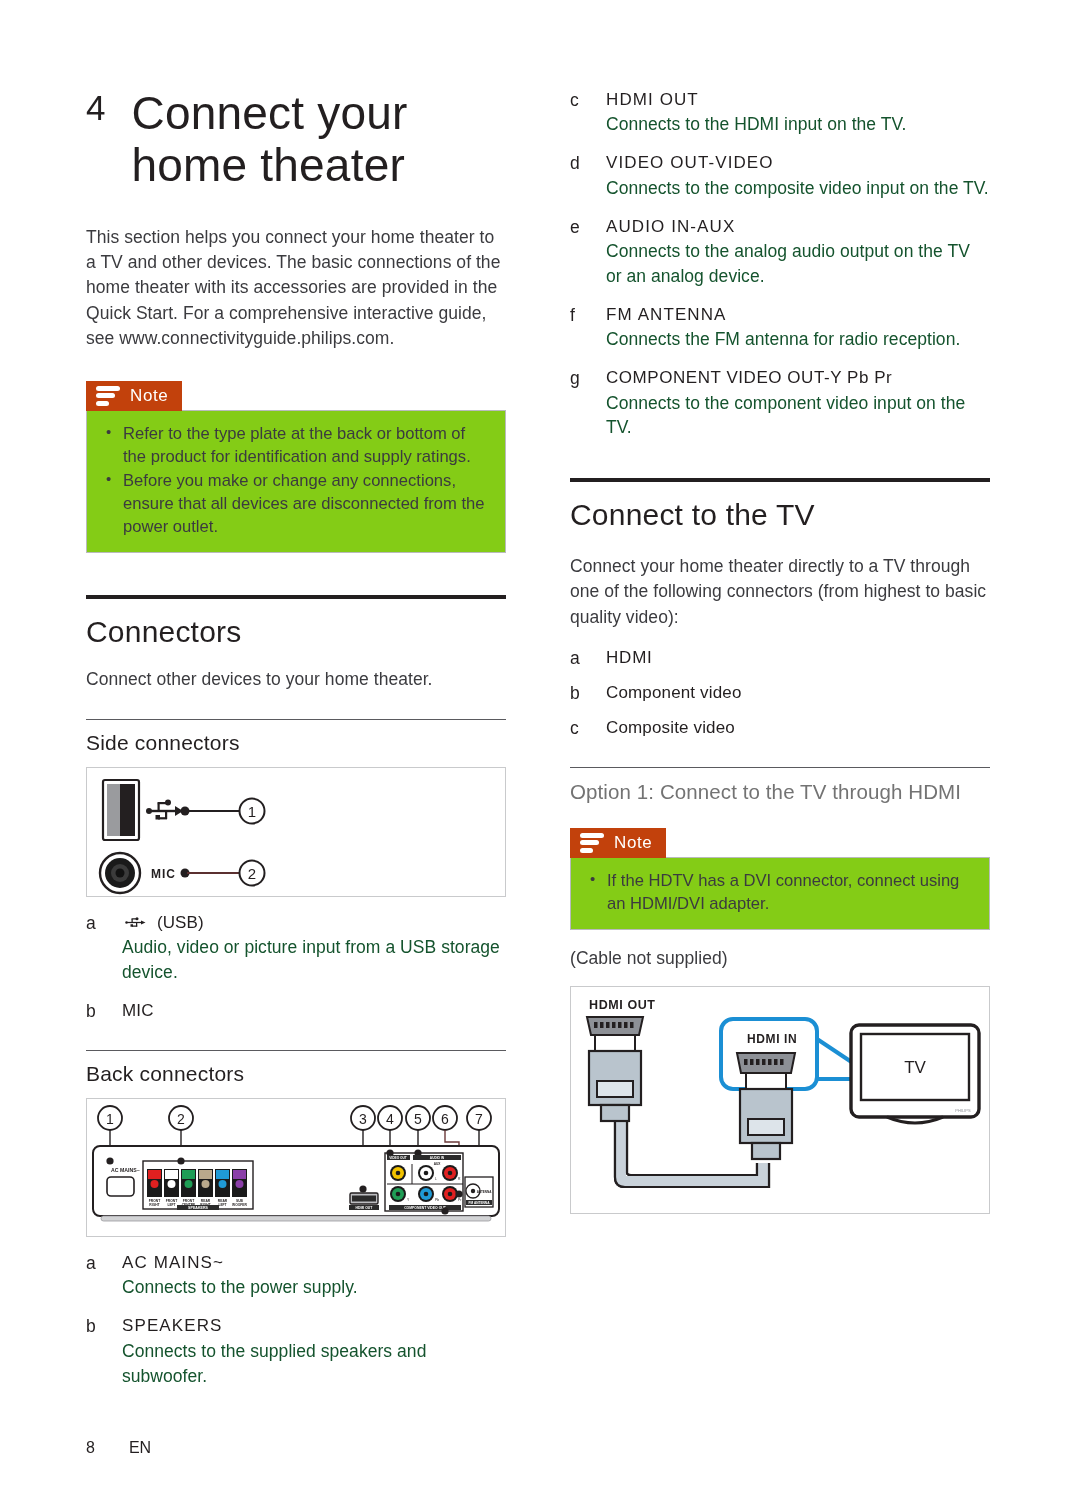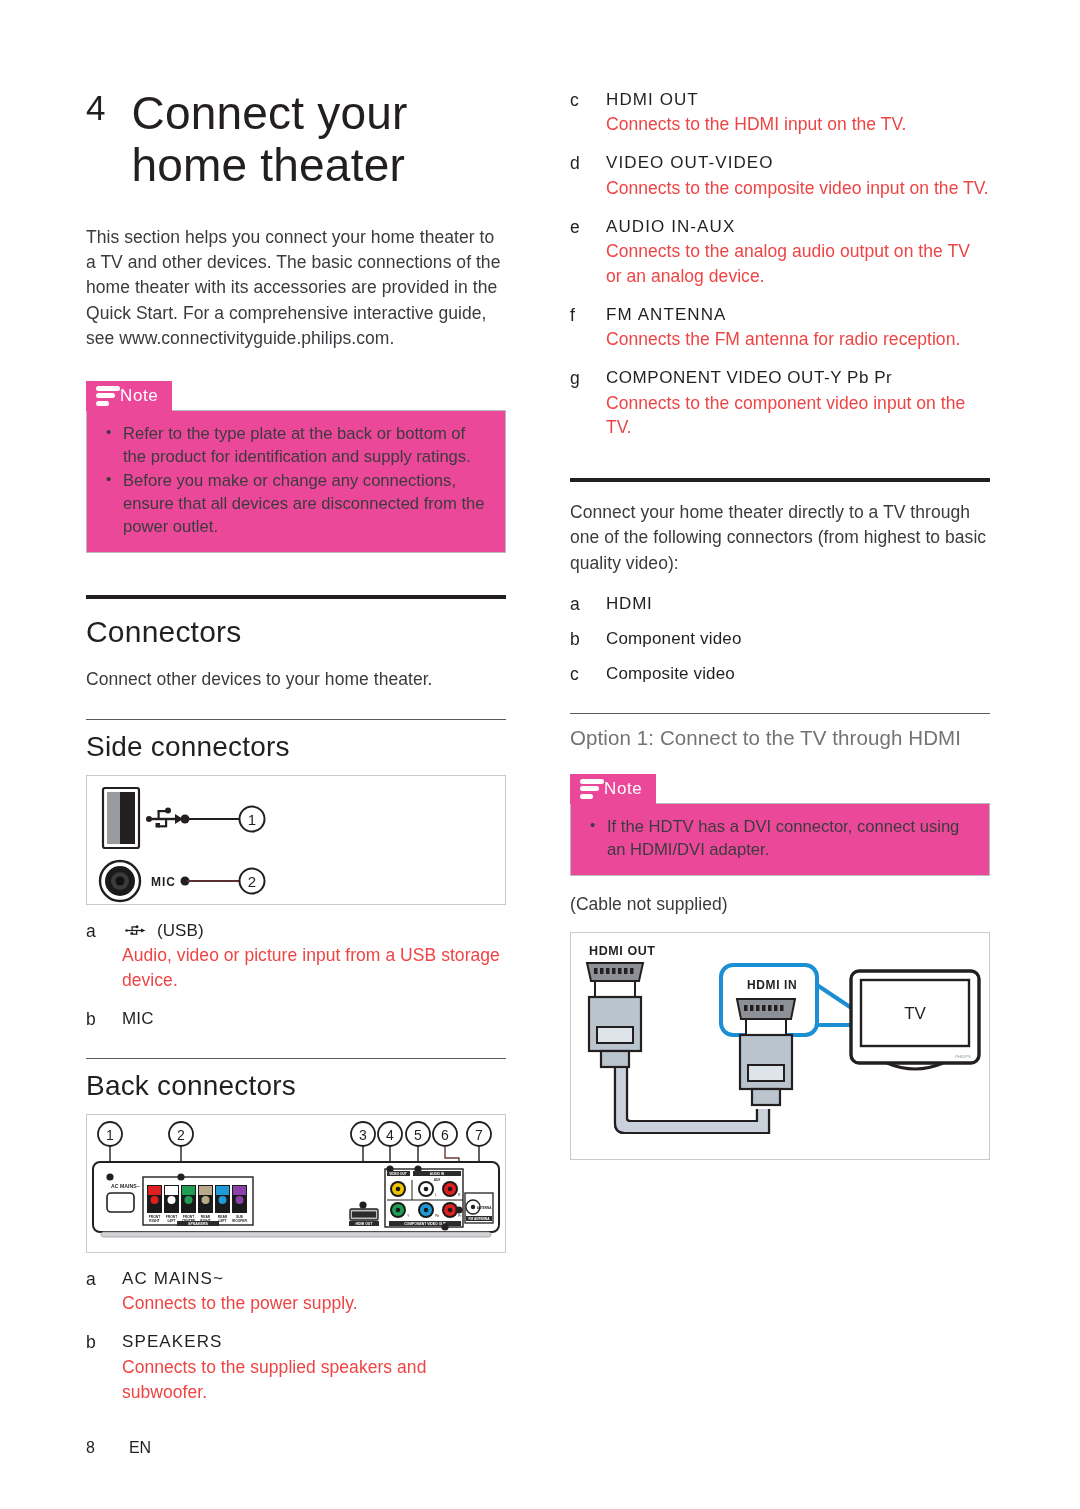--- a/index.html
+++ b/index.html
@@ -29,57 +29,57 @@
 
   
   .body-p {
     font-size: 17.5px; line-height: 1.44; color: #3b3b3f;
     letter-spacing: .05px;
   }
 
   
   .note { margin-top: 30px; }
   .note-head {
-    display: inline-flex; align-items: center; gap: 0;
-    background: #ec4899; padding: 5px 14px 5px 10px;
+    display: inline-flex; align-items: center; gap: 10px;
+    background: #c2410c; padding: 5px 14px 5px 10px;
     position: relative; z-index: 2;
   }
   .note-icon { width: 24px; height: 20px; position: relative; display: block; }
   .note-icon i {
     display: block; position: absolute; left: 0; background: #fff;
     border-radius: 2.5px; height: 5px;
   }
   .note-icon i:nth-child(1) { top: 0px;  width: 24px; }
   .note-icon i:nth-child(2) { top: 7.5px; width: 19px; }
   .note-icon i:nth-child(3) { top: 15px; width: 13px; }
   .note-label { color: #ffffff; font-size: 17px; letter-spacing: .6px; }
   .note-body {
     border: 1px solid #b9babc; margin-top: -1px;
-    padding: 12px 16px 14px 16px; background: #ec4899;
+    padding: 12px 16px 14px 16px; background: #84cc16;
   }
   .note-body ul { list-style: none; }
   .note-body li {
     position: relative; padding-left: 20px;
     font-size: 16.6px; line-height: 1.38; color: #3b3b3f;
   }
   .note-body li + li { margin-top: 1px; }
   .note-body li:before {
     content: "\2022"; position: absolute; left: 3px; top: -1px;
     font-size: 15px; color: #3b3b3f;
   }
 
   
   .h1-rule { border-top: 4px solid #231f20; margin-top: 42px; }
   .h1 {
     font-size: 30px; font-weight: 400; letter-spacing: .2px;
     padding-top: 16px; padding-bottom: 4px; color: #231f20;
   }
   .h2-rule { border-top: 1.5px solid #5a5a5e; margin-top: 26px; }
   .h2 {
-    font-size: 28px; font-weight: 400; letter-spacing: .2px;
+    font-size: 21px; font-weight: 400; letter-spacing: .2px;
     padding-top: 11px; color: #231f20;
   }
   .h3-rule { border-top: 1.5px solid #5a5a5e; margin-top: 26px; }
   .h3 {
     font-size: 20.5px; font-weight: 400; line-height: 1.28;
     padding-top: 11px; color: #737373; letter-spacing: .1px;
   }
 
   
   .deflist { margin-top: 14px; }
@@ -88,21 +88,21 @@
   .def-key {
     flex: 0 0 36px; font-size: 17.5px; color: #231f20; line-height: 1.44;
   }
   .def-main { flex: 1 1 auto; }
   .def-term {
     font-size: 17px; color: #231f20; letter-spacing: 1.1px;
     line-height: 1.44; white-space: nowrap;
   }
   .def-term.narrow { letter-spacing: .15px; }
   .def-desc {
-    font-size: 17.5px; color: #ef4444; line-height: 1.42; letter-spacing: .05px;
+    font-size: 17.5px; color: #14532d; line-height: 1.42; letter-spacing: .05px;
   }
   .simple-list .defitem { margin-bottom: 10px; }
   .simple-list .def-term { letter-spacing: .8px; }
 
   
   .figbox { border: 1px solid #c9cacc; background: #fff; position: relative; }
   .fig-side { margin-top: 12px; height: 130px; }
   .fig-back { margin-top: 12px; height: 139px; }
   .fig-hdmi { margin-top: 14px; height: 228px; }
 
@@ -435,20 +435,21 @@
       <div class="defitem">
         <div class="def-key">g</div>
         <div class="def-main">
           <div class="def-term" style="letter-spacing:.55px">COMPONENT VIDEO OUT-Y Pb Pr</div>
           <div class="def-desc">Connects to the component video input on the TV.</div>
         </div>
       </div>
     </div>
 
     <div class="h1-rule" style="margin-top:38px"></div>
+    <div class="h1">Connect to the TV</div>
     <p class="body-p" style="margin-top:18px">Connect your home theater directly to a TV through one of the following connectors (from highest to basic quality video):</p>
 
     <div class="deflist simple-list" style="margin-top:16px">
       <div class="defitem">
         <div class="def-key">a</div>
         <div class="def-main">
             <div class="def-term">HDMI</div>
           </div>
       </div>
       <div class="defitem">

